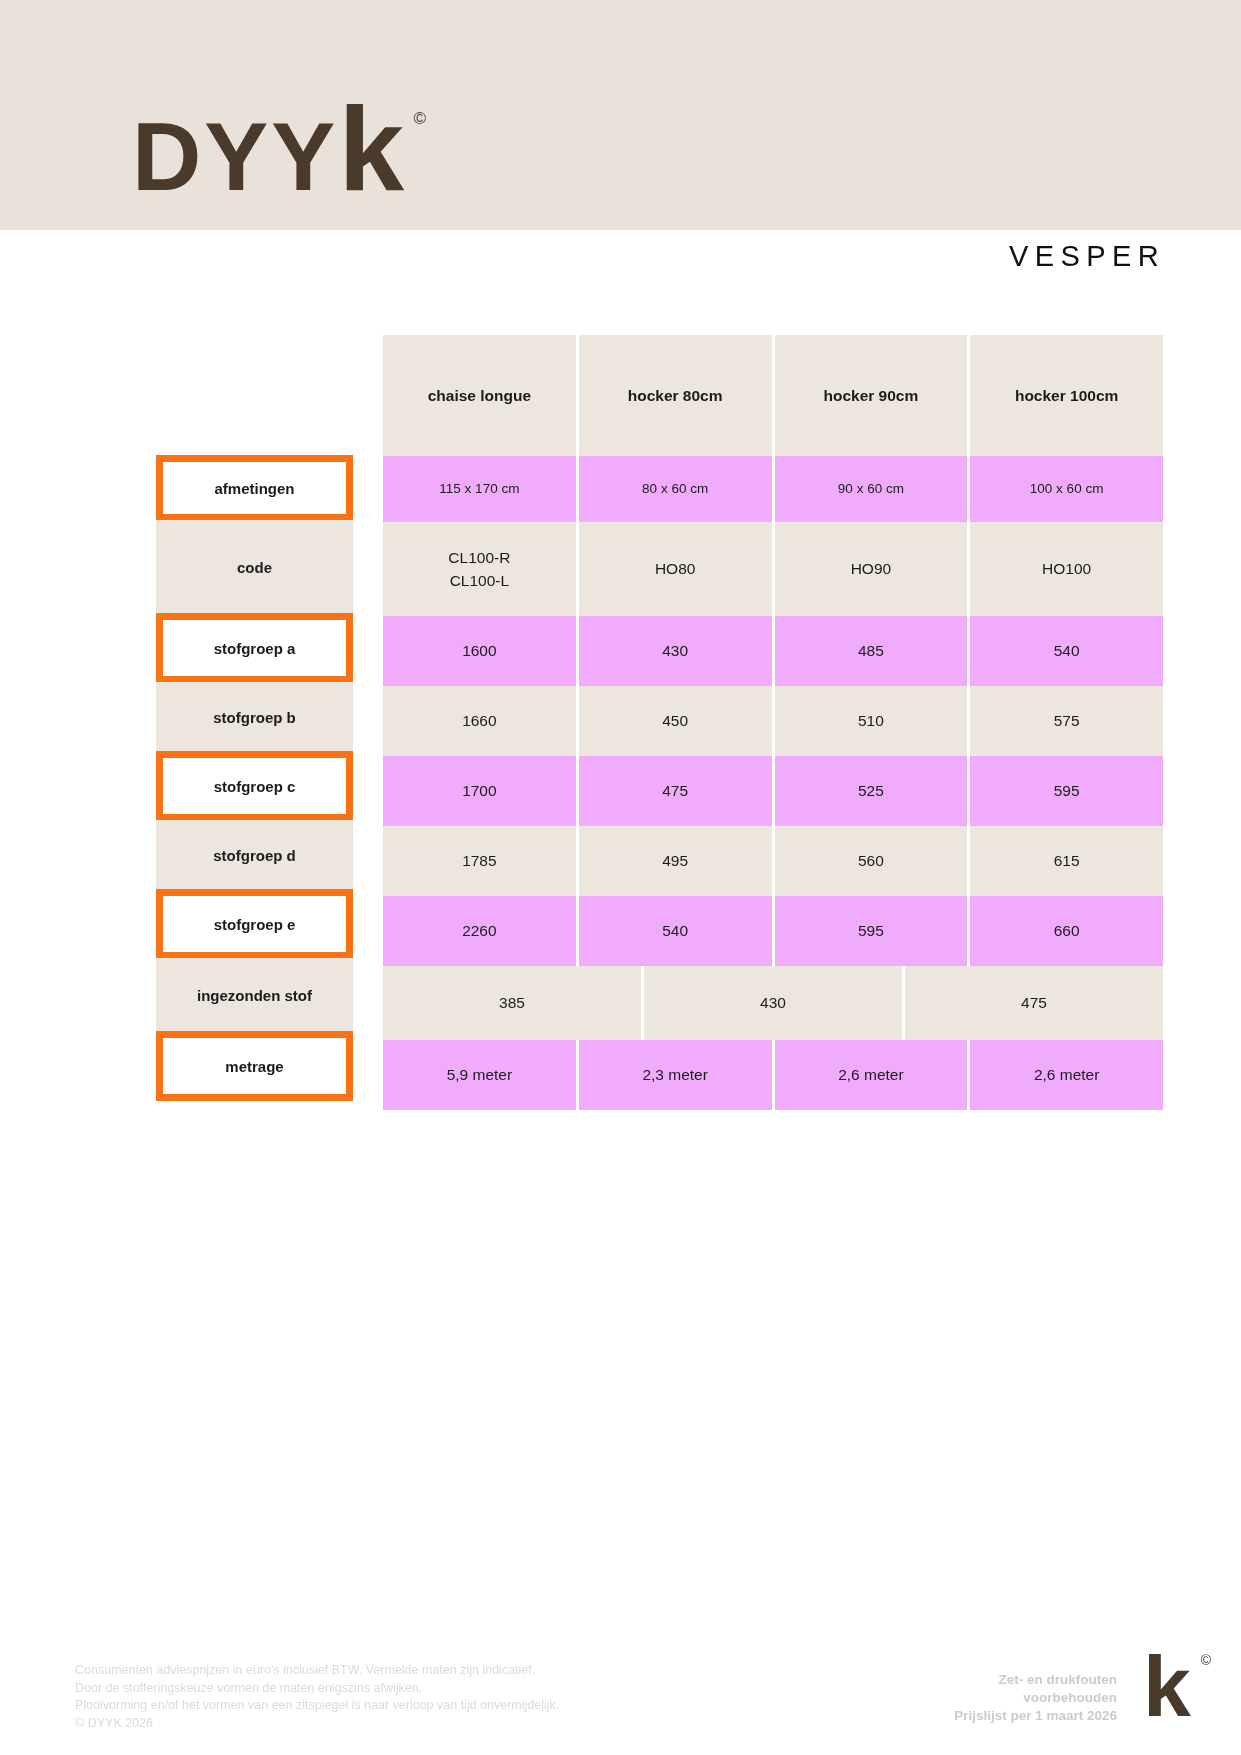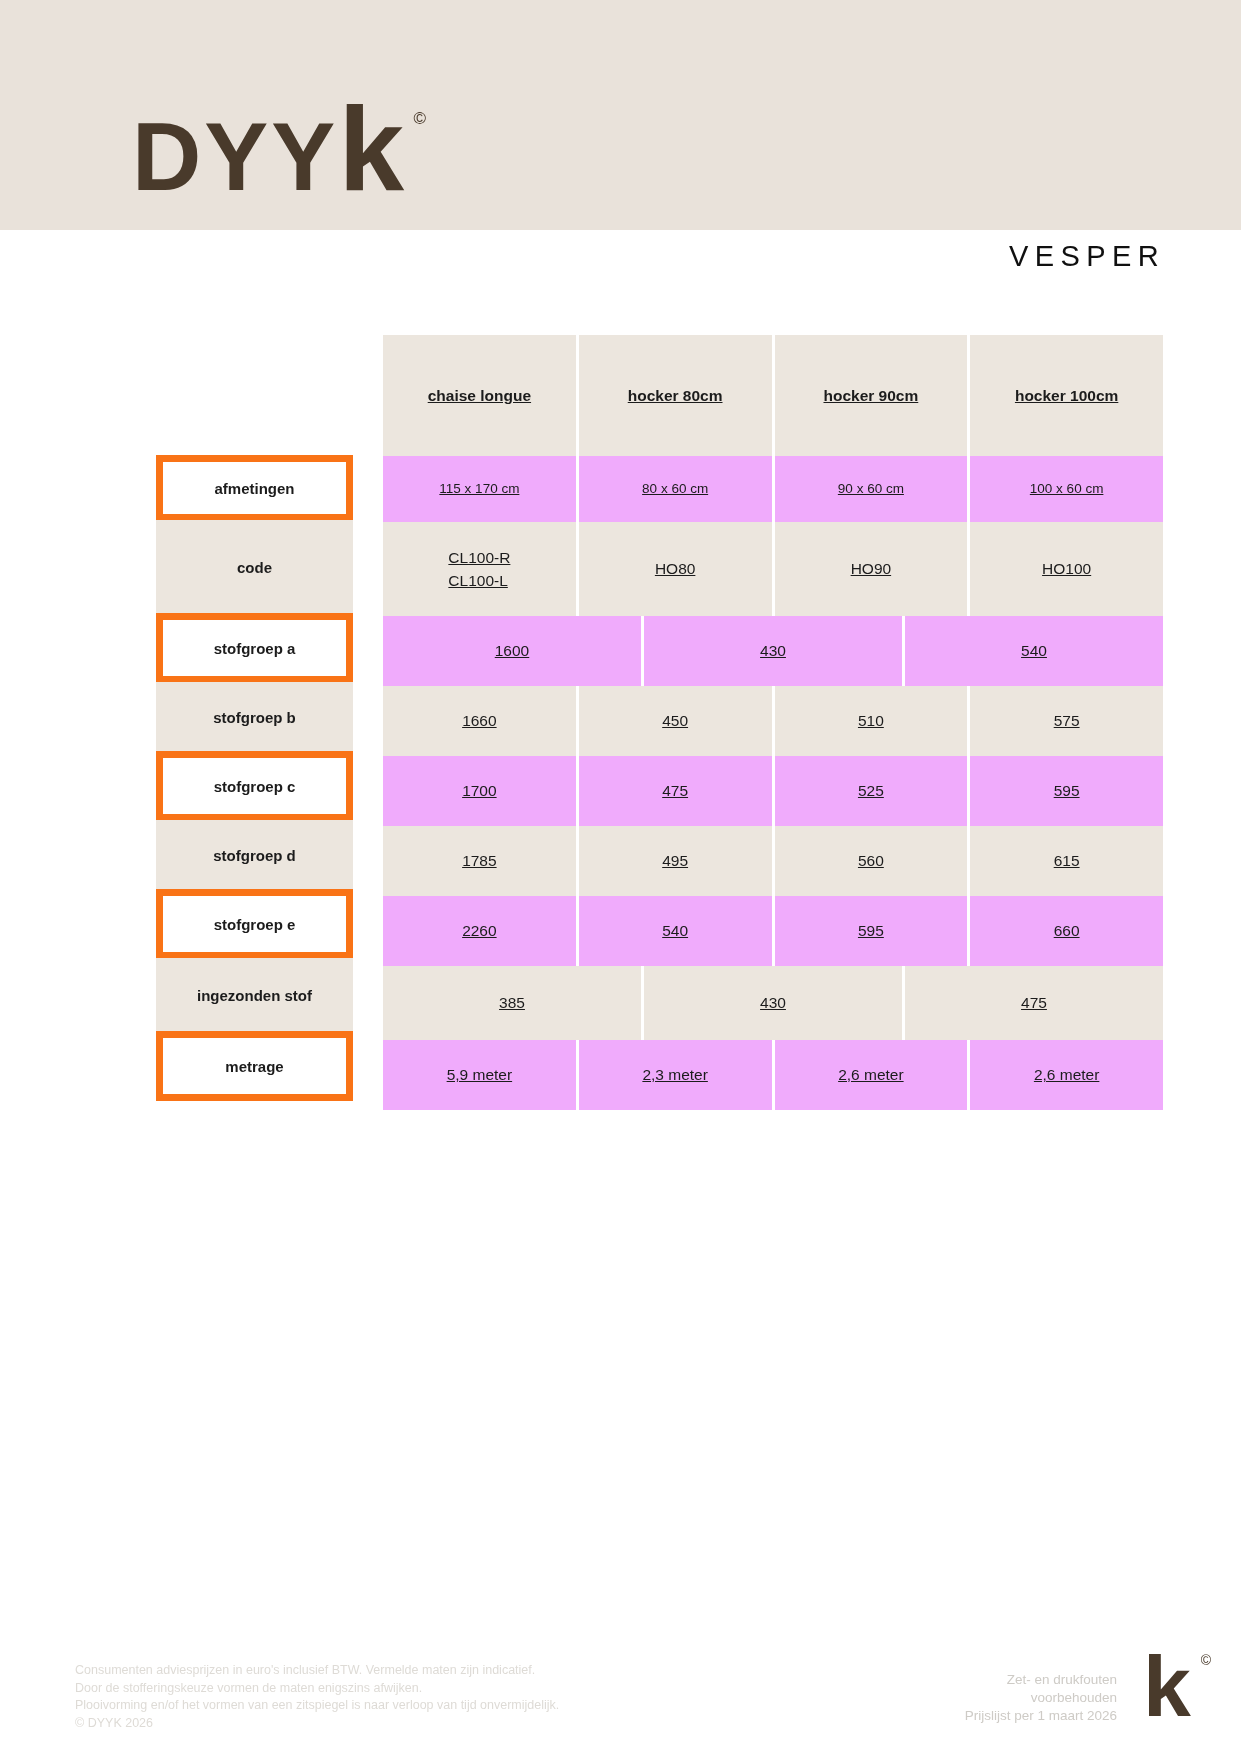--- a/index.html
+++ b/index.html
@@ -31,40 +31,40 @@
     font-weight:700;font-size:15px;text-align:center;
     border:7px solid #f97316;margin-top:-1px;
   }
   .label-cell.odd{background:#ffffff;}
   .label-cell.even{background:#ece6de;border-color:#ece6de;}
   .grid{position:absolute;left:383px;top:335px;width:780px;}
   .grid-row{display:flex;gap:3px;}
   .cell{
     flex:1;box-sizing:border-box;
     display:flex;align-items:center;justify-content:center;
-    font-size:15.5px;white-space:pre-line;line-height:1.5;text-decoration:underline;
+    font-size:15.5px;text-align:center;white-space:pre-line;line-height:1.5;
   }
   .cell.head{font-weight:700;font-size:15.5px;background:#ece6de;}
   .cell.beige{background:#ece6de;}
   .cell.white{background:#f0abfc;}
   .cell.dim{font-size:13.5px;}
   
   .h-head{height:121px;}
   .h-afm{height:66px;}
   .h-code{height:94px;}
   .h-std{height:70px;}
   .h-ing{height:74px;}
   
   .foot-left{
     position:absolute;left:75px;top:1662px;
     font-size:12.5px;line-height:17.5px;color:#dedbd6;
   }
   .foot-right{
     position:absolute;right:124px;top:1671px;
-    font-size:13.5px;line-height:18px;color:#cecbc6;text-align:right;
+    font-size:13.5px;line-height:18px;color:#cecbc6;text-align:right;font-weight:bold;
   }
   .kmark{position:absolute;right:30px;top:1643px;width:68px;height:80px;color:#493a2b;}
   .kmark .kg{font-size:86px;font-weight:700;line-height:1;display:inline-block;}
   .kmark .copy{position:absolute;right:0;top:9px;font-size:14px;}
 </style>
 </head>
 <body>
 
 <div class="page">
 
@@ -110,20 +110,21 @@
       <div class="cell beige h-code">CL100-R
 CL100-L</div>
       <div class="cell beige h-code">HO80</div>
       <div class="cell beige h-code">HO90</div>
       <div class="cell beige h-code">HO100</div>
     </div>
 
     <div class="grid-row">
       <div class="cell white h-std">1600</div>
       <div class="cell white h-std">430</div>
+      <div class="cell white h-std">485</div>
       <div class="cell white h-std">540</div>
     </div>
 
     <div class="grid-row">
       <div class="cell beige h-std">1660</div>
       <div class="cell beige h-std">450</div>
       <div class="cell beige h-std">510</div>
       <div class="cell beige h-std">575</div>
     </div>
 

